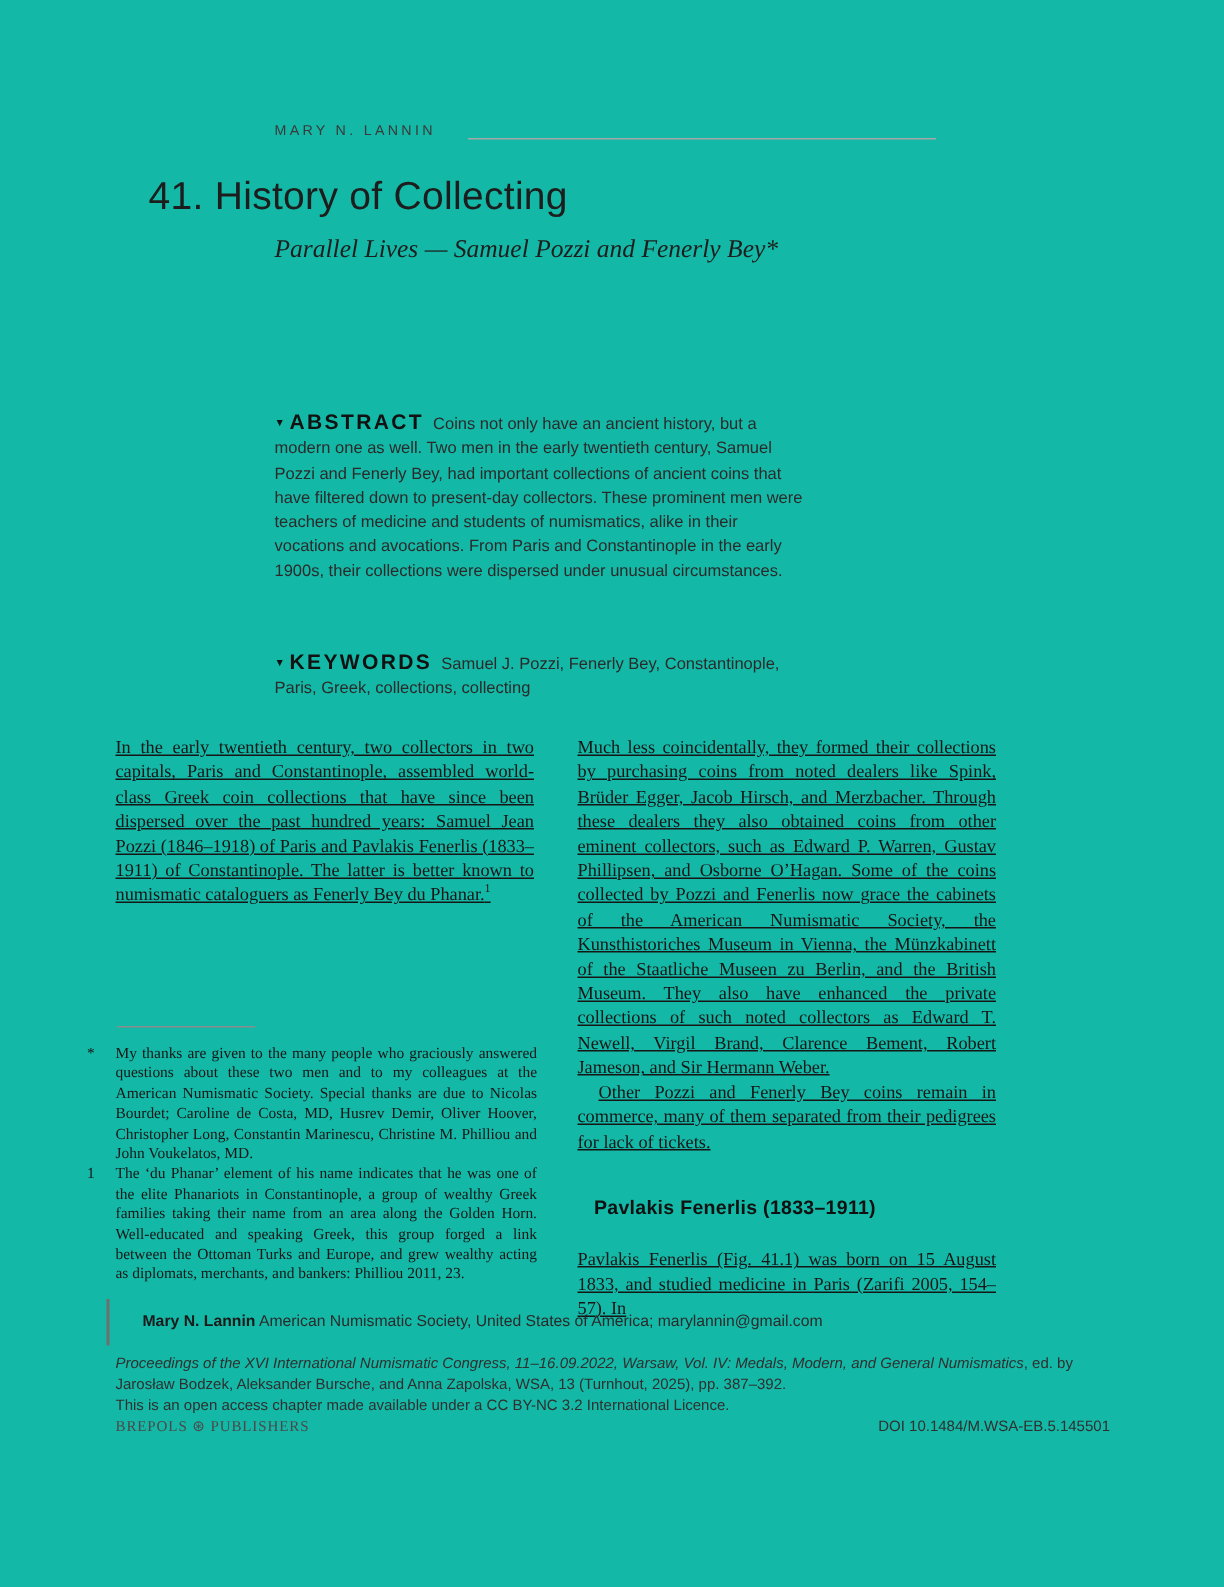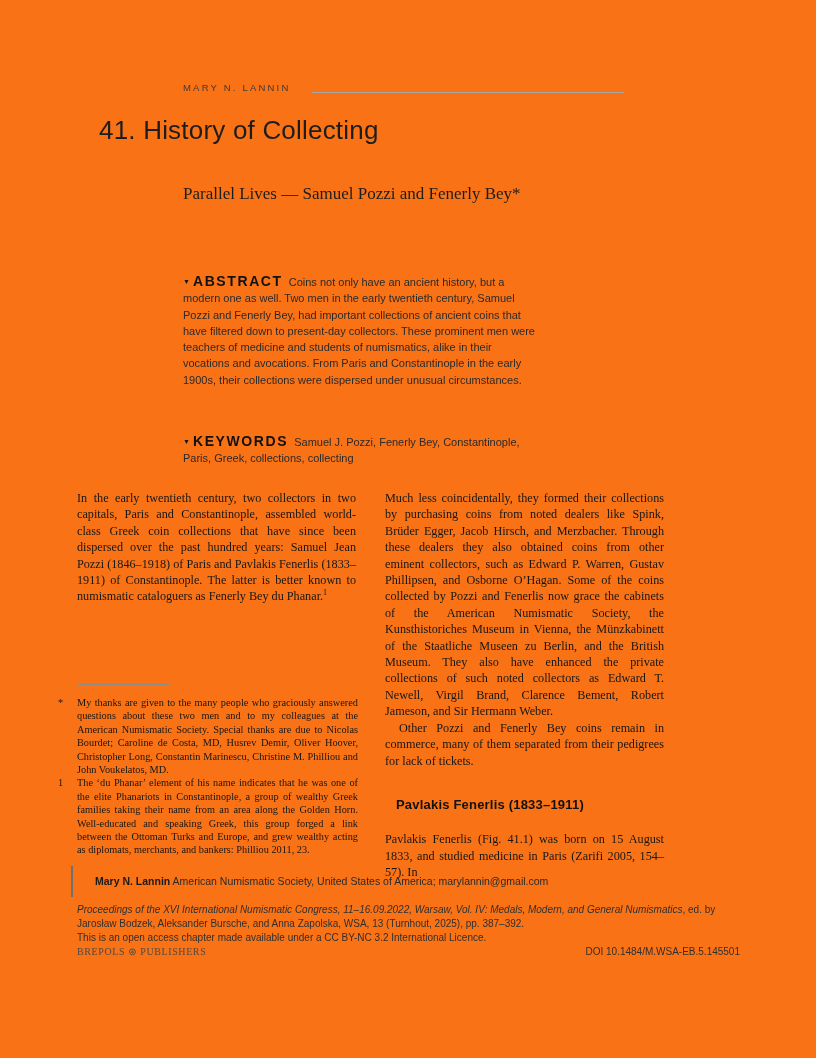--- a/index.html
+++ b/index.html
@@ -1,42 +1,42 @@
 <!DOCTYPE html>
 <html><head>
 <meta charset="utf-8">
 <style>
   html,body{margin:0;padding:0;}
   body{background:#ffffff;}
   #page{
     position:relative;
     width:816px;height:1058px;
-    background:#f97316;
+    background:#14b8a6;
     font-family:"Liberation Serif", serif;
     color:#1c1c1c;
     overflow:hidden;
   }
   
   .running-author{
     position:absolute;left:183px;top:82px;
     font-family:"Liberation Sans", sans-serif;
     font-size:9.5px;letter-spacing:2.2px;color:#3a3a3a;font-weight:500;
   }
   .header-rule{
     position:absolute;left:312px;top:92px;width:312px;height:1px;background:#a8a8a8;
   }
   
   .chapter-title{
     position:absolute;left:99px;top:115px;
     font-family:"Liberation Sans", sans-serif;
     font-size:26px;font-weight:400;color:#1d1d1d;letter-spacing:0.2px;
   }
   .subtitle{
-    position:absolute;left:183px;top:184px;
-    font-size:17px;color:#1d1d1d;text-align:center;
+    position:absolute;left:183px;top:156px;
+    font-size:17px;font-style:italic;color:#1d1d1d;text-align:center;
   }
   
   .abstract-block{
     position:absolute;left:183px;top:273px;width:358px;
     font-family:"Liberation Sans", sans-serif;
     font-size:11px;line-height:16.3px;color:#2a2a2a;
   }
   .keywords-block{
     position:absolute;left:183px;top:433px;width:358px;
     font-family:"Liberation Sans", sans-serif;
@@ -47,21 +47,21 @@
     font-weight:700;letter-spacing:1.6px;font-size:14px;color:#111;
     margin-left:3px;margin-right:6px;
   }
   
   .col{
     position:absolute;top:490px;width:279px;
     font-size:12.2px;line-height:16.4px;text-align:justify;color:#161616;
   }
   .col-left{left:77px;}
   .col-right{left:385px;}
-  .col p{margin:0;}
+  .col p{margin:0;text-decoration:underline;}
   .col p.indent{text-indent:14px;}
   sup.fnref{font-size:8px;line-height:0;}
   .section-heading{
     font-family:"Liberation Sans", sans-serif;
     font-size:13px;font-weight:700;color:#111;
     margin:28px 0 18px 11px;text-align:left;letter-spacing:0.2px;
   }
   
   .footnote-rule{
     position:absolute;left:78px;top:684px;width:92px;height:1px;background:#8c8c8c;

